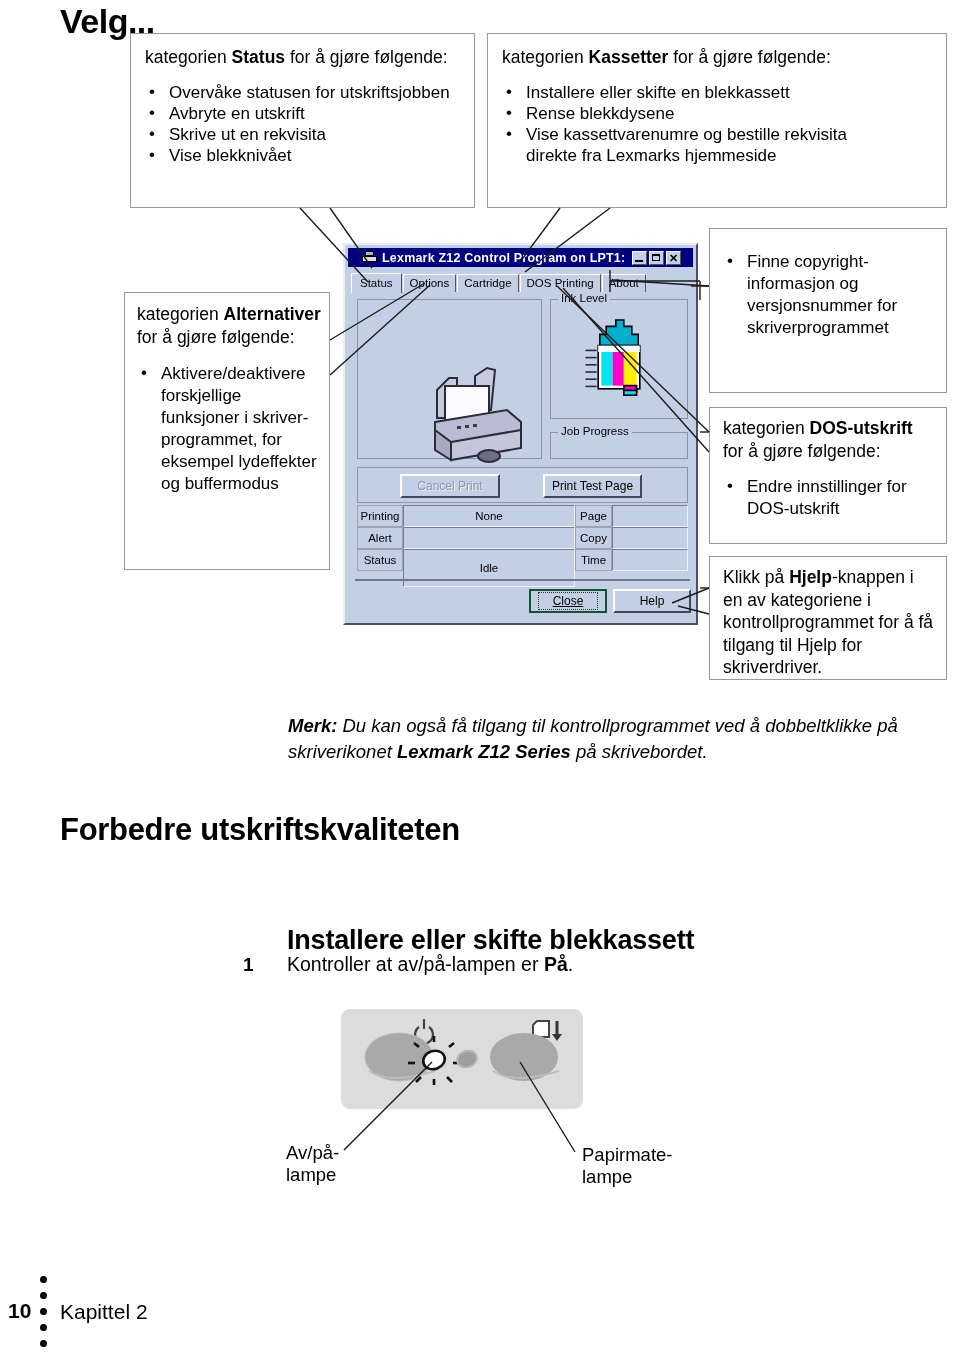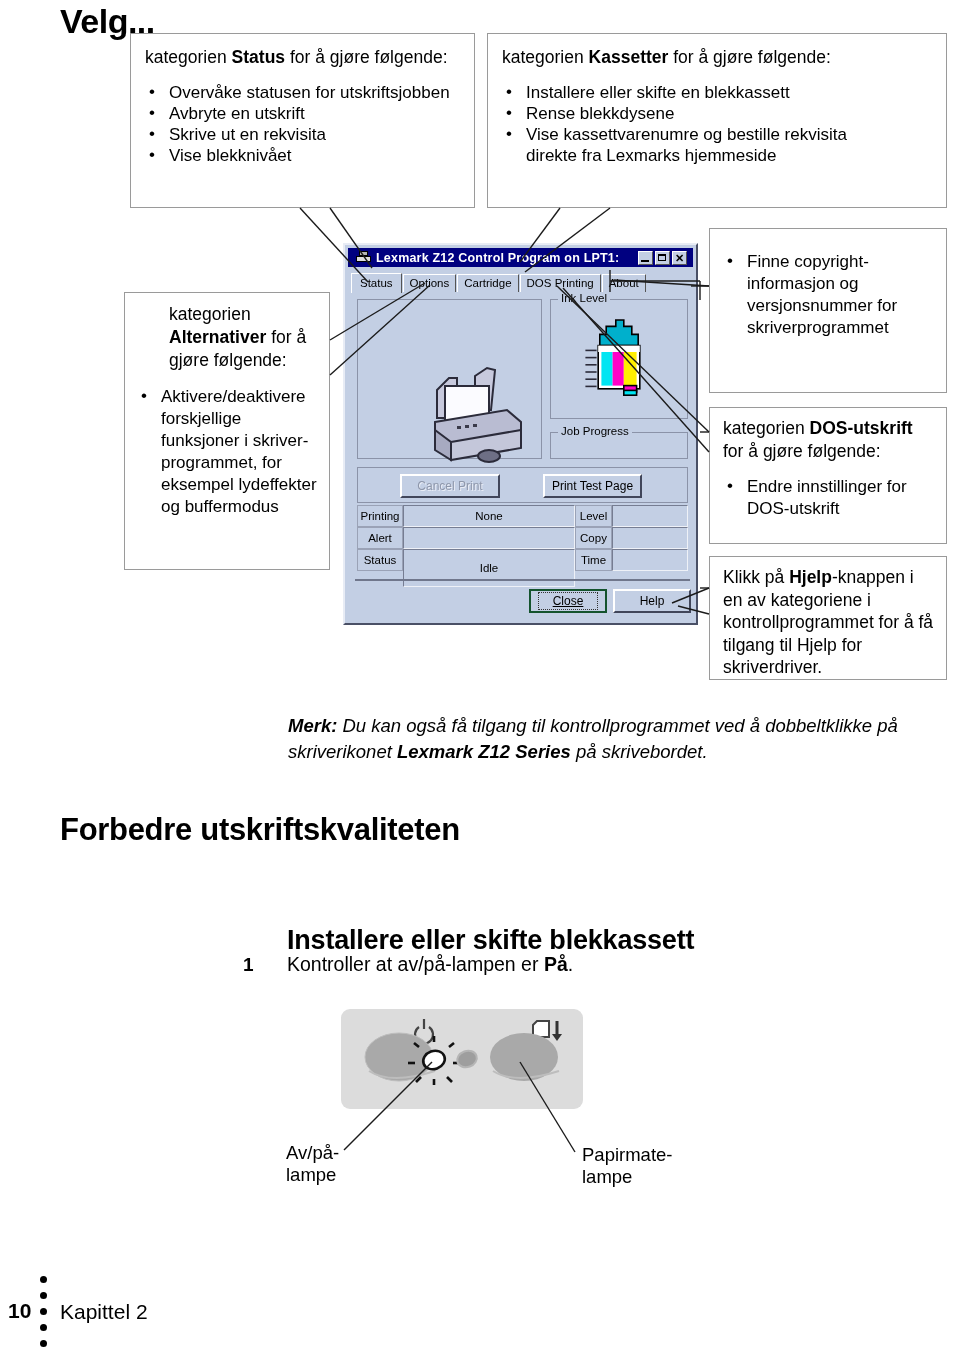--- a/index.html
+++ b/index.html
@@ -61,21 +61,21 @@
   .dlg{
     position:absolute;left:343px;top:243px;width:355px;height:382px;
     background:#c3cfe4;border:2px solid #e8ecf5;
     border-right-color:#4a5066;border-bottom-color:#4a5066;
     box-sizing:border-box;z-index:4;
     font-family:"Liberation Sans", sans-serif;
   }
   .dlg .titlebar{
     position:absolute;left:3px;top:3px;right:3px;height:19px;
     background:#000080;color:#fff;display:flex;align-items:center;
-    font-size:12.5px;font-weight:bold;padding:0 6px;
+    font-size:12.5px;font-weight:bold;padding:0 12px;
   }
   .dlg .titlebar .tt{flex:1;margin-left:5px;letter-spacing:0.2px;}
   .printer-glyph{width:15px;height:13px;position:relative;margin-left:2px;}
   .printer-glyph .pbody{position:absolute;left:0;top:5px;width:15px;height:6px;background:#dcdcdc;border:1px solid #000;box-sizing:border-box;}
   .printer-glyph .ptop{position:absolute;left:3px;top:0;width:9px;height:5px;background:#b4b4b4;border:1px solid #000;box-sizing:border-box;}
   .tbtn{
     width:15px;height:14px;background:#c3cfe4;border:1px solid #fff;
     border-right-color:#555;border-bottom-color:#555;margin-left:2px;
     position:relative;box-sizing:border-box;
   }
@@ -153,21 +153,21 @@
       <span>kategorien </span><b>Kassetter</b><span> for å gjøre følgende:</span>
     </div>
     <ul class="bl" style="margin-top:14px;">
       <li>Installere eller skifte en blekkassett</li>
       <li>Rense blekkdysene</li>
       <li style="width:330px;">Vise kassettvarenumre og bestille rekvisita direkte fra Lexmarks hjemmeside</li>
     </ul>
   </div>
 
   <div class="box" style="left:124px;top:292px;width:206px;height:278px;padding:10px 8px 0 12px;">
-    <div class="head" style="line-height:23px;margin-left:32px;">
+    <div class="head" style="line-height:23px;">
       <span>kategorien </span><b>Alternativer</b><span> for å gjøre følgende:</span>
     </div>
     <ul class="bl" style="margin-top:14px;">
       <li style="line-height:22px;">Aktivere/deaktivere forskjellige funksjoner i skriver- programmet, for eksempel lydeffekter og buffermodus</li>
     </ul>
   </div>
 
   <div class="box" style="left:709px;top:228px;width:238px;height:165px;padding:9px 10px 0 13px;">
     <ul class="bl" style="margin-top:13px;">
       <li style="line-height:22px;">Finne copyright- informasjon og versjonsnummer for skriverprogrammet</li>
@@ -256,21 +256,21 @@
     <div class="grpbox" style="left:12px;top:222px;width:331px;height:36px;">
       <div class="winbtn dis" style="position:absolute;left:42px;top:6px;width:100px;height:24px;">Cancel Print</div>
       <div class="winbtn" style="position:absolute;left:185px;top:6px;width:99px;height:24px;">
         <span>Print Test Page</span>
       </div>
     </div>
 
     <div style="position:absolute;left:12px;top:260px;width:331px;height:67px;">
       <div class="statcell" style="left:0;top:0;width:46px;height:22px;">Printing</div>
       <div class="statcell sunken" style="left:46px;top:0;width:172px;height:22px;">None</div>
-      <div class="statcell" style="left:218px;top:0;width:37px;height:22px;">Level</div>
+      <div class="statcell" style="left:218px;top:0;width:37px;height:22px;">Page</div>
       <div class="statcell sunken" style="left:255px;top:0;width:76px;height:22px;"></div>
 
       <div class="statcell" style="left:0;top:22px;width:46px;height:22px;">Alert</div>
       <div class="statcell sunken" style="left:46px;top:22px;width:172px;height:22px;"></div>
       <div class="statcell" style="left:218px;top:22px;width:37px;height:22px;">Copy</div>
       <div class="statcell sunken" style="left:255px;top:22px;width:76px;height:22px;"></div>
 
       <div class="statcell" style="left:0;top:44px;width:46px;height:22px;">Status</div>
       <div class="statcell sunken" style="left:46px;top:44px;width:172px;height:38px;">Idle</div>
       <div class="statcell" style="left:218px;top:44px;width:37px;height:22px;">Time</div>

